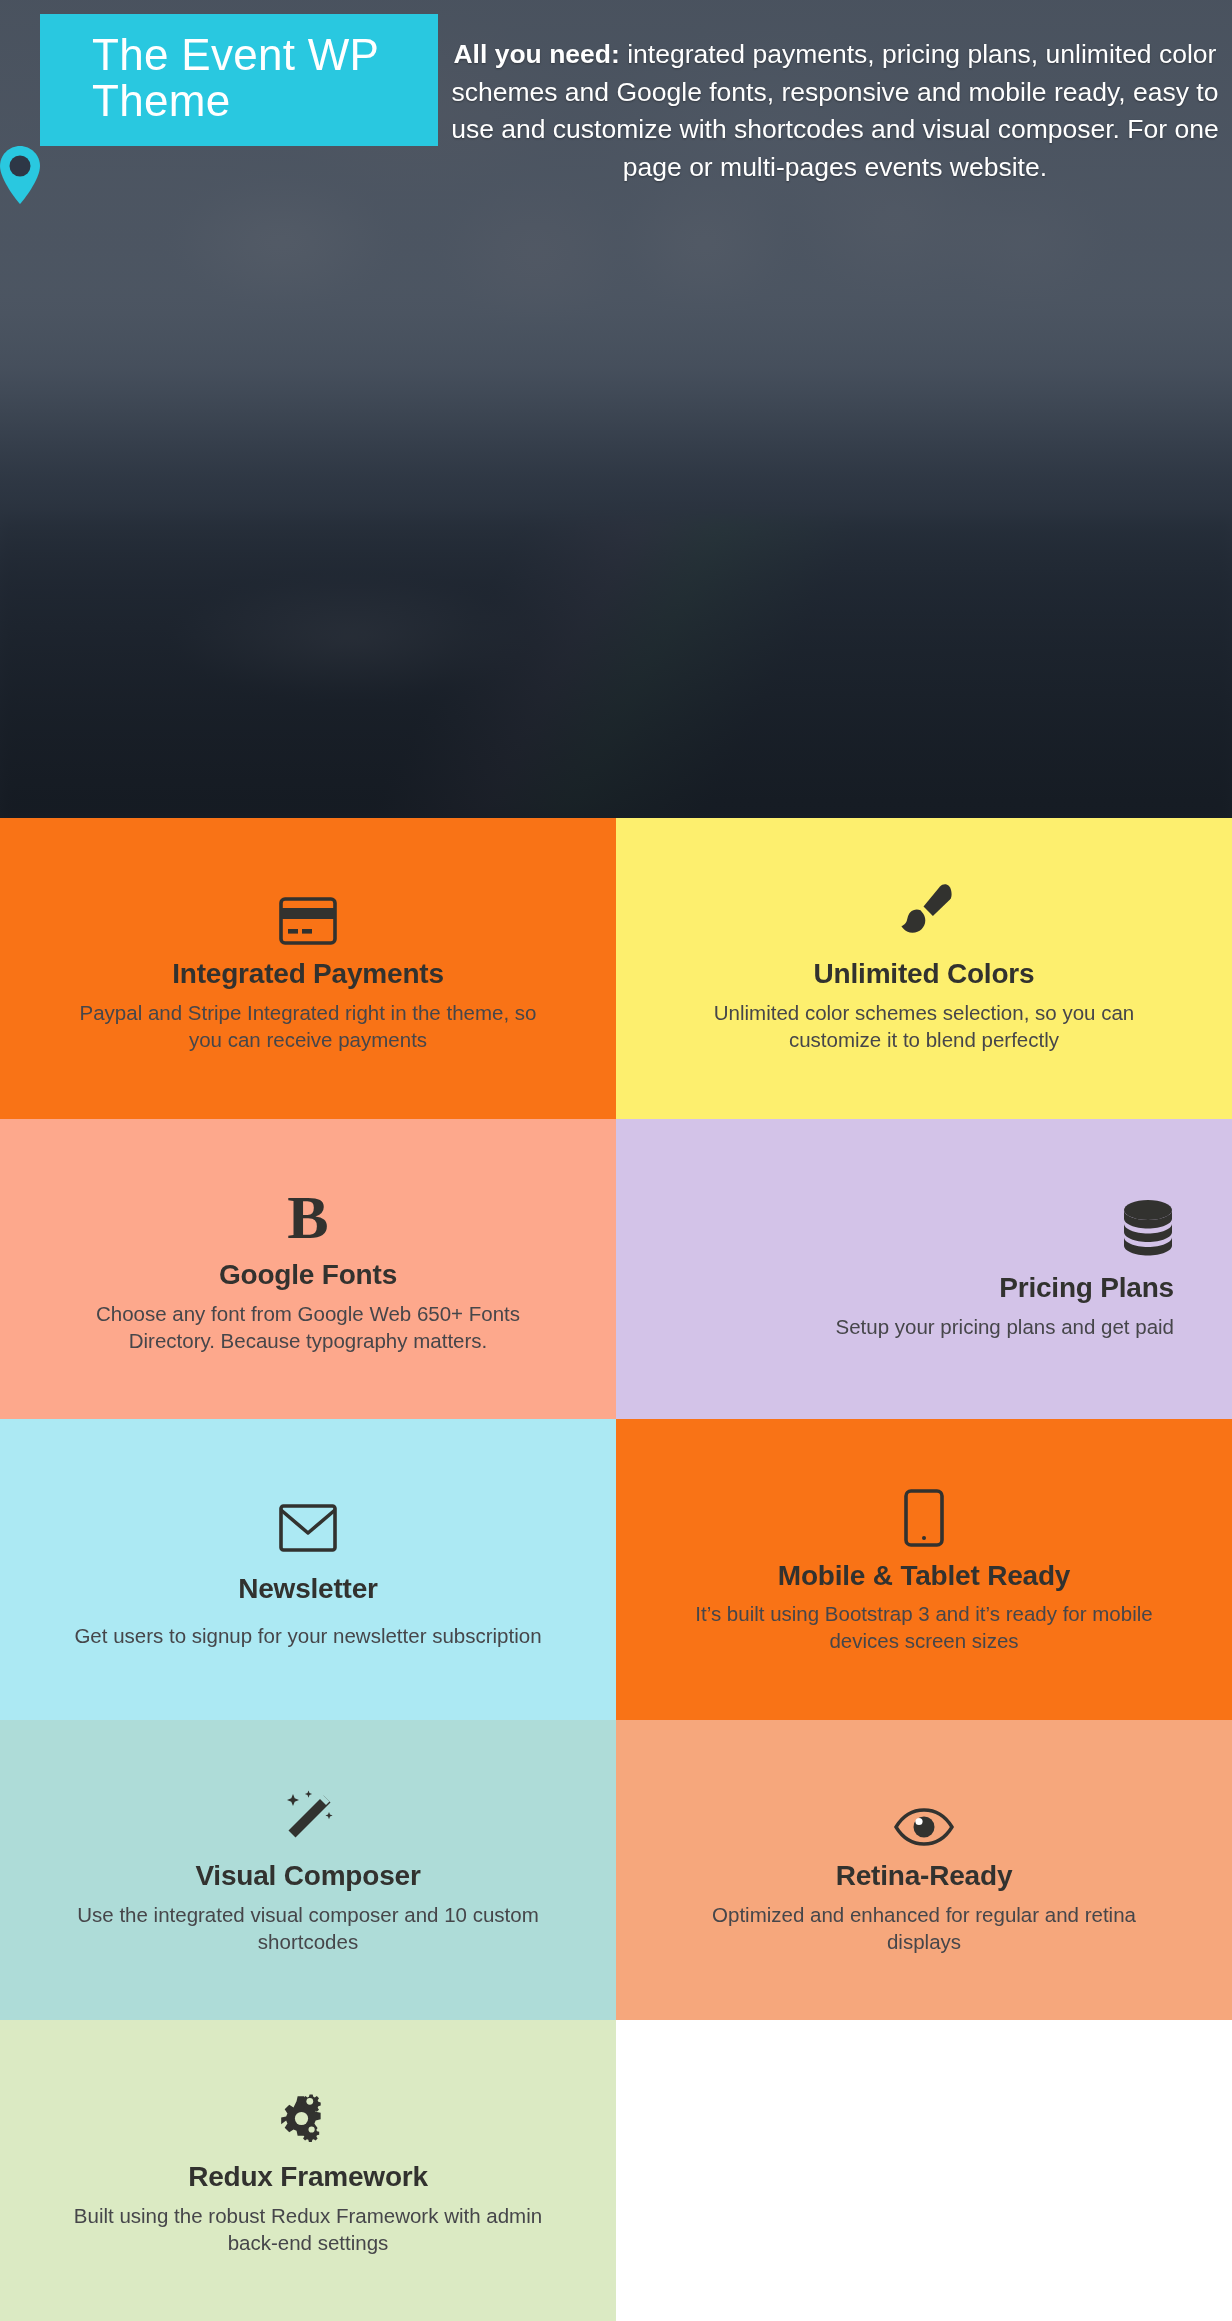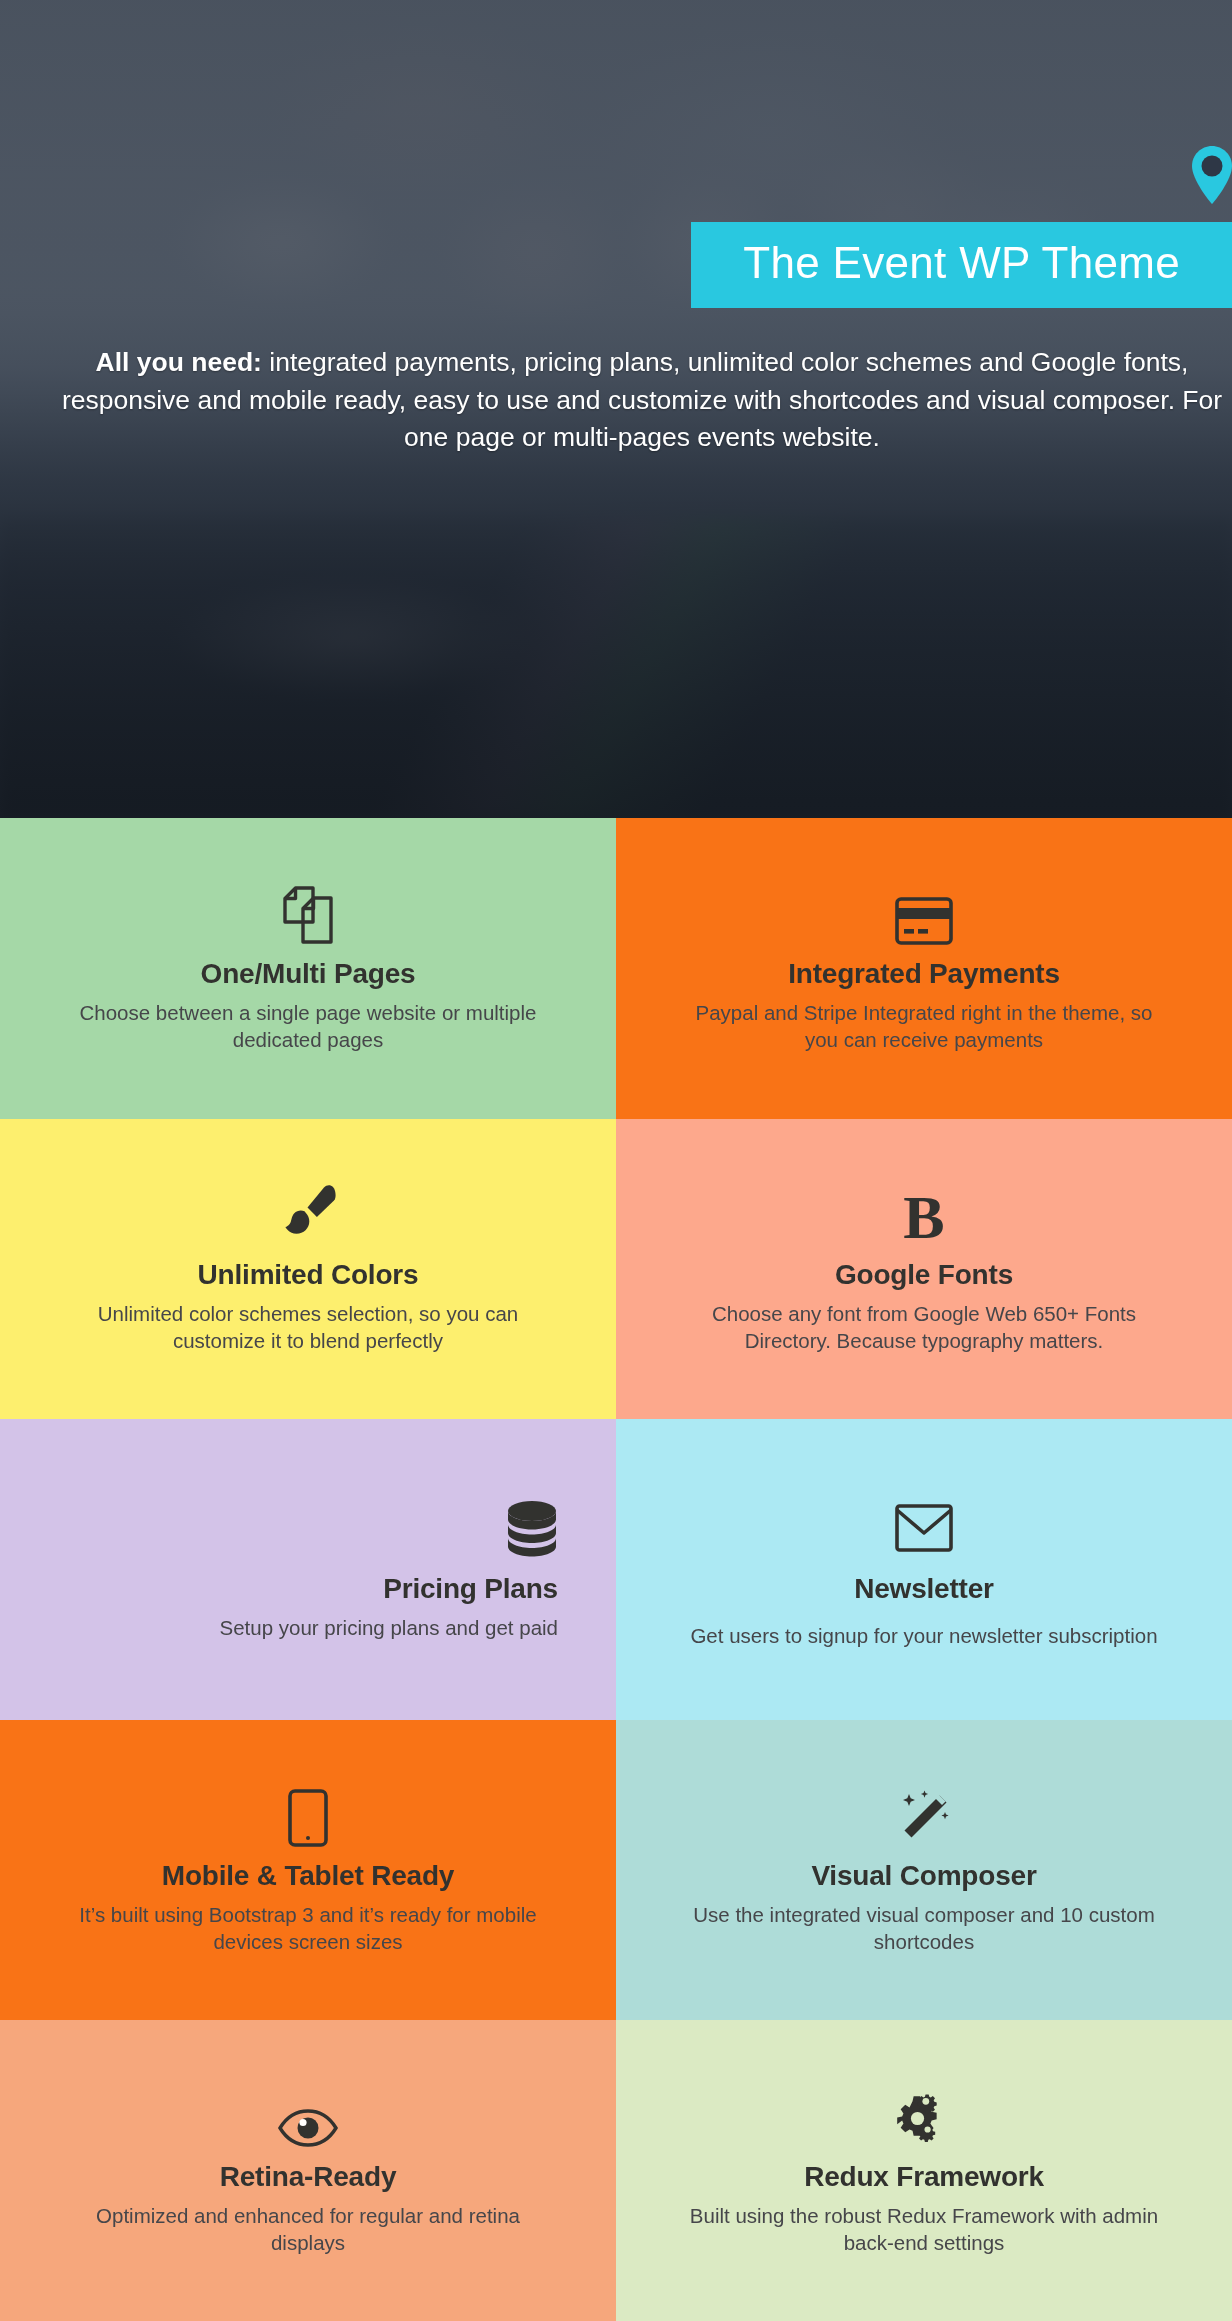--- a/index.html
+++ b/index.html
@@ -40,21 +40,21 @@
       radial-gradient(ellipse 260px 90px at 350px 120px, rgba(190,185,190,.35), transparent 70%),
       linear-gradient(180deg, rgba(18,22,28,.2), rgba(10,13,18,.85));
     filter:blur(7px);
   }
   #hero-overlay {
     position:absolute; inset:0;
     background:linear-gradient(180deg, rgba(38,48,62,.80) 0%, rgba(40,50,64,.74) 45%, rgba(22,28,36,.86) 100%);
   }
   #hero-content {
     position:absolute; inset:0;
-    display:flex; flex-direction:column; align-items:flex-end;border-radius:8px;
+    display:flex; flex-direction:row; align-items:flex-start;border-radius:8px;
   }
   #pin-icon { margin-top:146px; }
   #title-band {
     margin-top:14px;
     background:#29c8e0;
     padding:18px 52px 22px 52px;
   }
   #title-band h1 {
     font-size:44px; font-weight:300; color:#ffffff;
     letter-spacing:.3px; line-height:1.05;
@@ -118,32 +118,20 @@
 
     <div id="title-band">
       <h1>The Event WP Theme</h1>
     </div>
 
     <p id="hero-desc"><b>All you need:</b><span> integrated payments, pricing plans, unlimited color schemes and Google fonts, responsive and mobile ready, easy to use and customize with shortcodes and visual composer. For one page or multi-pages events website.</span></p>
   </div>
 </section>
 
 <section id="features">
-    <div class="tile" style="background: rgb(165, 216, 167);">
-      <div class="tile-icon">
-        <svg width="52" height="60" viewBox="0 0 52 60" fill="none" stroke="#32322f" stroke-width="3.4" stroke-linejoin="round">
-      <path d="M3 13.5 13.5 3H31v34H3z"></path>
-          <path d="M13.5 3v10.5H3"></path>
-      <path d="M21 23.5 31.5 13H49v44H21z"></path>
-          <path d="M31.5 13v10.5H21"></path>
-        </svg>
-      </div>
-      <div class="tile-title">One/Multi Pages</div>
-      <div class="tile-desc">Choose between a single page website or multiple dedicated pages</div>
-    </div>
     <div class="tile" style="background: #f97316;">
       <div class="tile-icon">
         <svg width="58" height="48" viewBox="0 0 58 48" fill="none" stroke="#32322f" stroke-width="3.6">
       <rect x="2" y="2" width="54" height="44" rx="4"></rect>
       <rect x="2" y="11" width="54" height="11" fill="#32322f" stroke="none"></rect>
       <rect x="9" y="32" width="10" height="4.6" fill="#32322f" stroke="none"></rect>
       <rect x="23" y="32" width="10" height="4.6" fill="#32322f" stroke="none"></rect>
         </svg>
       </div>
       <div class="tile-title">Integrated Payments</div>

